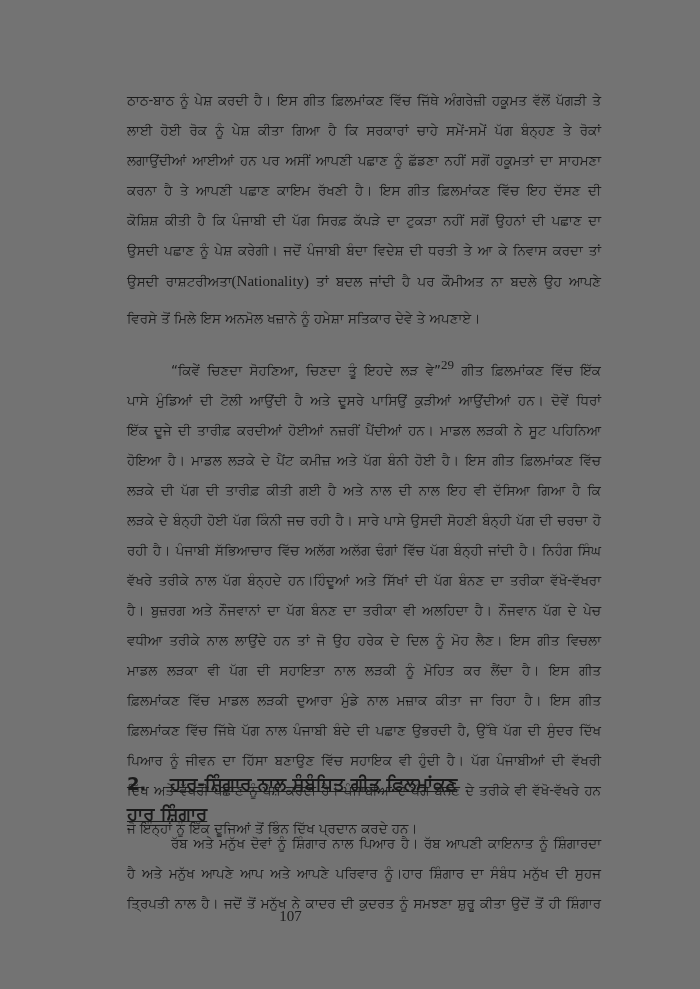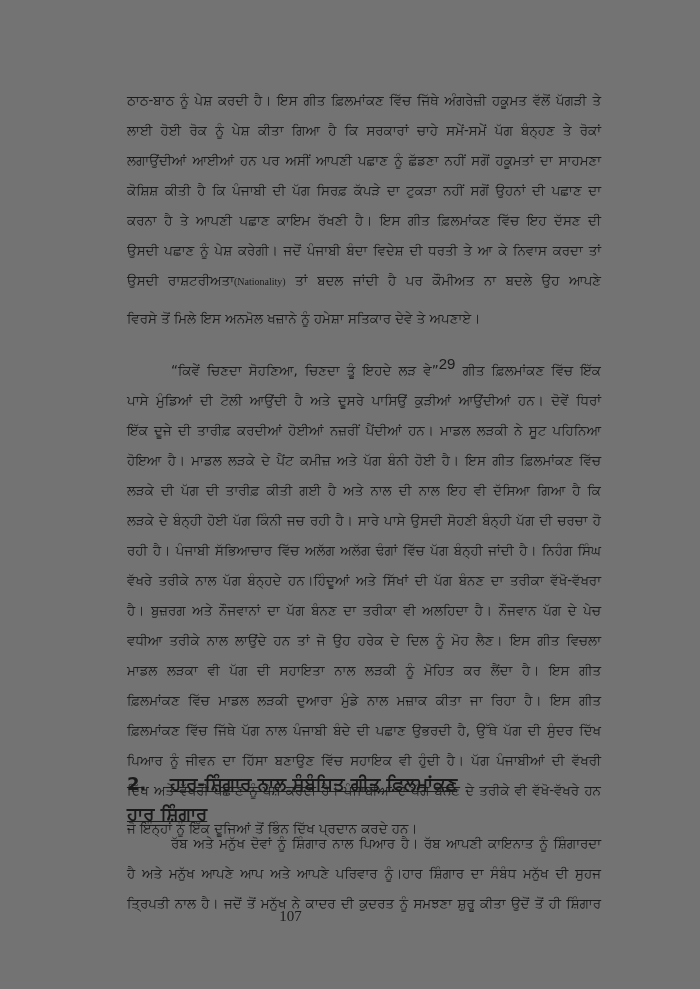--- a/index.html
+++ b/index.html
@@ -4,38 +4,38 @@
 <style>
   html, body { margin: 0; padding: 0; background: #ffffff; }
   body { width: 700px; height: 989px; position: relative; overflow: hidden;
          font-family: "DejaVu Sans", sans-serif; color: #1a1a1a; }
   .page { position: absolute; left: 0; top: 0; width: 700px; height: 989px; background: #737373; }
   .body-text { position: absolute; left: 127px; width: 474px; }
   .line { display: block; height: 30px; line-height: 30px; font-size: 13.4px;
           white-space: nowrap; text-align: justify; text-align-last: justify; }
   .line.last { text-align-last: left; margin-top: 8px; }
   .line.indent { padding-left: 44px; }
-  .latin { font-family: "Liberation Serif", serif; font-size: 10px; }
-  sup { font-family: Liberation Sans, sans-serif; font-size: 15px; line-height: 0; vertical-align: 6px; }
+  .latin { font-family: "Liberation Serif", serif; font-size: 15px; }
+  sup { font-family: Liberation Serif, serif; font-size: 13px; line-height: 0; vertical-align: 6px; }
   .heading { position: absolute; left: 127px; font-size: 18px; font-weight: bold; line-height: 30px; text-decoration: underline; }
   .heading .num { display: inline-block; width: 43px; font-family: "DejaVu Sans", sans-serif; }
   .page-number { position: absolute; left: 0; width: 581px; top: 908px; text-align: center;
                  font-family: "Liberation Serif", serif; font-size: 15px; }
 </style>
 </head>
 <body>
 
 <div class="page">
 
   <div class="body-text" style="top:86px;">
     <span class="line">ਠਾਠ-ਬਾਠ ਨੂੰ ਪੇਸ਼ ਕਰਦੀ ਹੈ। ਇਸ ਗੀਤ ਫ਼ਿਲਮਾਂਕਣ ਵਿੱਚ ਜਿੱਥੇ ਅੰਗਰੇਜ਼ੀ ਹਕੂਮਤ ਵੱਲੋਂ ਪੱਗੜੀ ਤੇ</span>
     <span class="line">ਲਾਈ ਹੋਈ ਰੋਕ ਨੂੰ ਪੇਸ਼ ਕੀਤਾ ਗਿਆ ਹੈ ਕਿ ਸਰਕਾਰਾਂ ਚਾਹੇ ਸਮੇਂ-ਸਮੇਂ ਪੱਗ ਬੰਨ੍ਹਣ ਤੇ ਰੋਕਾਂ</span>
     <span class="line">ਲਗਾਉਂਦੀਆਂ ਆਈਆਂ ਹਨ ਪਰ ਅਸੀਂ ਆਪਣੀ ਪਛਾਣ ਨੂੰ ਛੱਡਣਾ ਨਹੀਂ ਸਗੋਂ ਹਕੂਮਤਾਂ ਦਾ ਸਾਹਮਣਾ</span>
+    <span class="line">ਕਰਨਾ ਹੈ ਤੇ ਆਪਣੀ ਪਛਾਣ ਕਾਇਮ ਰੱਖਣੀ ਹੈ। ਇਸ ਗੀਤ ਫ਼ਿਲਮਾਂਕਣ ਵਿੱਚ ਇਹ ਦੱਸਣ ਦੀ</span>
     <span class="line">ਕੋਸ਼ਿਸ਼ ਕੀਤੀ ਹੈ ਕਿ ਪੰਜਾਬੀ ਦੀ ਪੱਗ ਸਿਰਫ਼ ਕੱਪੜੇ ਦਾ ਟੁਕੜਾ ਨਹੀਂ ਸਗੋਂ ਉਹਨਾਂ ਦੀ ਪਛਾਣ ਦਾ</span>
-    <span class="line">ਕਰਨਾ ਹੈ ਤੇ ਆਪਣੀ ਪਛਾਣ ਕਾਇਮ ਰੱਖਣੀ ਹੈ। ਇਸ ਗੀਤ ਫ਼ਿਲਮਾਂਕਣ ਵਿੱਚ ਇਹ ਦੱਸਣ ਦੀ</span>
     <span class="line">ਉਸਦੀ ਪਛਾਣ ਨੂੰ ਪੇਸ਼ ਕਰੇਗੀ। ਜਦੋਂ ਪੰਜਾਬੀ ਬੰਦਾ ਵਿਦੇਸ਼ ਦੀ ਧਰਤੀ ਤੇ ਆ ਕੇ ਨਿਵਾਸ ਕਰਦਾ ਤਾਂ</span>
     <span class="line"><span>ਉਸਦੀ ਰਾਸ਼ਟਰੀਅਤਾ</span><span class="latin">(Nationality)</span><span> ਤਾਂ ਬਦਲ ਜਾਂਦੀ ਹੈ ਪਰ ਕੌਮੀਅਤ ਨਾ ਬਦਲੇ ਉਹ ਆਪਣੇ</span></span>
     <span class="line last">ਵਿਰਸੇ ਤੋਂ ਮਿਲੇ ਇਸ ਅਨਮੋਲ ਖਜ਼ਾਨੇ ਨੂੰ ਹਮੇਸ਼ਾ ਸਤਿਕਾਰ ਦੇਵੇ ਤੇ ਅਪਣਾਏ।</span>
   </div>
 
   <div class="body-text" style="top:356px;">
     <span class="line indent"><span>“ਕਿਵੇਂ ਚਿਣਦਾ ਸੋਹਣਿਆ, ਚਿਣਦਾ ਤੂੰ ਇਹਦੇ ਲੜ ਵੇ”</span><sup>29</sup><span> ਗੀਤ ਫ਼ਿਲਮਾਂਕਣ ਵਿੱਚ ਇੱਕ</span></span>
     <span class="line">ਪਾਸੇ ਮੁੰਡਿਆਂ ਦੀ ਟੋਲੀ ਆਉਂਦੀ ਹੈ ਅਤੇ ਦੂਸਰੇ ਪਾਸਿਉਂ ਕੁੜੀਆਂ ਆਉਂਦੀਆਂ ਹਨ। ਦੋਵੇਂ ਧਿਰਾਂ</span>
     <span class="line">ਇੱਕ ਦੂਜੇ ਦੀ ਤਾਰੀਫ਼ ਕਰਦੀਆਂ ਹੋਈਆਂ ਨਜ਼ਰੀਂ ਪੈਂਦੀਆਂ ਹਨ। ਮਾਡਲ ਲੜਕੀ ਨੇ ਸੂਟ ਪਹਿਨਿਆ</span>
     <span class="line">ਹੋਇਆ ਹੈ। ਮਾਡਲ ਲੜਕੇ ਦੇ ਪੈਂਟ ਕਮੀਜ਼ ਅਤੇ ਪੱਗ ਬੰਨੀ ਹੋਈ ਹੈ। ਇਸ ਗੀਤ ਫ਼ਿਲਮਾਂਕਣ ਵਿੱਚ</span>

